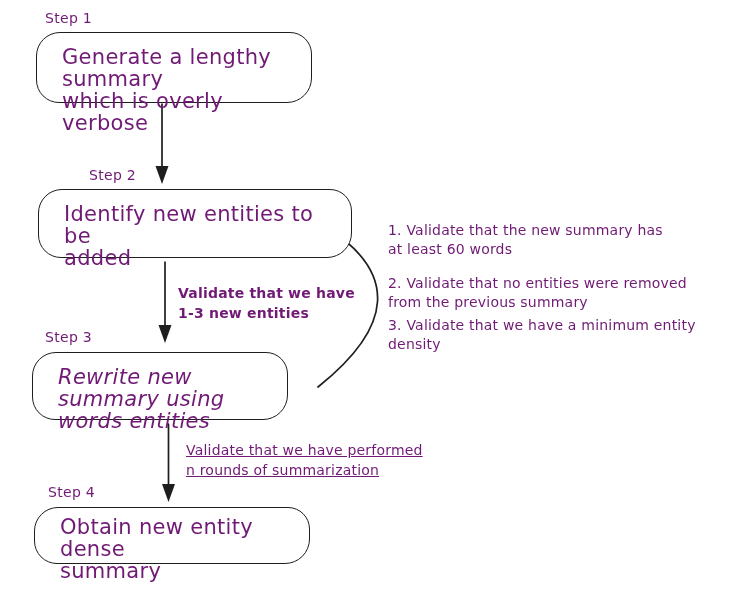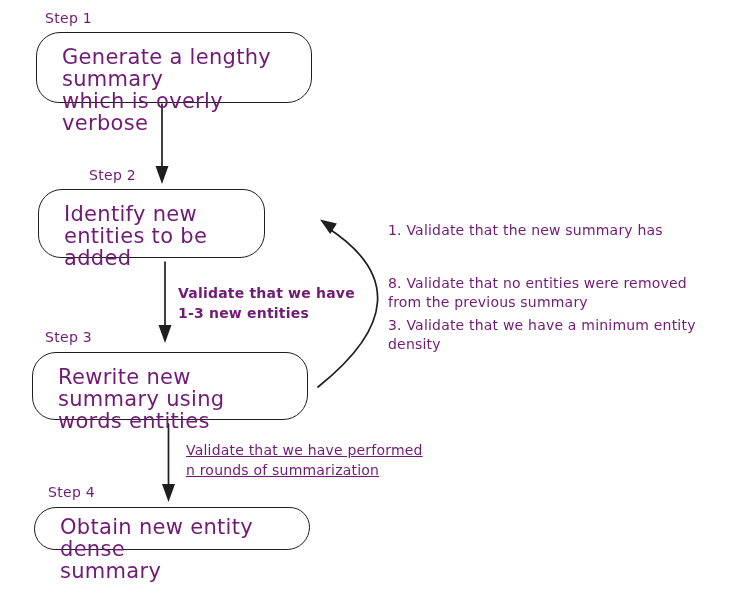--- a/index.html
+++ b/index.html
@@ -82,52 +82,53 @@
     </g>
   </svg>
 
   <div class="step-label" style="left:45px; top:10px;">Step 1</div>
   <div class="step-box" style="left:36px; top:32px; width:276px; height:71px;">
     <div>Generate a lengthy summary</div>
     <div>which is overly verbose</div>
   </div>
 
   <div class="step-label" style="left:45px; top:167px;margin-left:44px;">Step 2</div>
-  <div class="step-box" style="left:38px; top:189px; width:227px; height:69px;">
+  <div class="step-box" style="left:38px; top:189px; width:314px; height:69px;">
     <div>Identify new entities to be</div>
     <div>added</div>
   </div>
 
   <div class="edge-label" style="left:178px; top:283px;font-weight:bold;">
     <div>Validate that we have</div>
     <div>1-3 new entities</div>
   </div>
 
   <div class="step-label" style="left:45px; top:329px;">Step 3</div>
-  <div class="step-box" style="left:32px; top:352px; width:276px; height:68px;">
+  <div class="step-box" style="left:32px; top:352px; width:256px; height:68px;font-style:italic;">
     <div>Rewrite new summary using</div>
     <div>words entities</div>
   </div>
 
   <div class="edge-label" style="left:186px; top:440px;text-decoration:underline;">
     <div>Validate that we have performed</div>
     <div>n rounds of summarization</div>
   </div>
 
   <div class="step-label" style="left:48px; top:484px;">Step 4</div>
-  <div class="step-box b4" style="left:34px; top:507px; width:276px; height:43px;">
+  <div class="step-box b4" style="left:34px; top:507px; width:276px; height:57px;">
     <div>Obtain new entity dense</div>
     <div>summary</div>
   </div>
 
   <div class="validation-item" style="left:388px; top:221px;">
     <div>1. Validate that the new summary has</div>
+    <div>at least 60 words</div>
   </div>
   <div class="validation-item" style="left:388px; top:274px;">
-    <div>8. Validate that no entities were removed</div>
+    <div>2. Validate that no entities were removed</div>
     <div>from the previous summary</div>
   </div>
   <div class="validation-item" style="left:388px; top:316px;">
     <div>3. Validate that we have a minimum entity</div>
     <div>density</div>
   </div>
 
 </div>
 
 </body></html>

